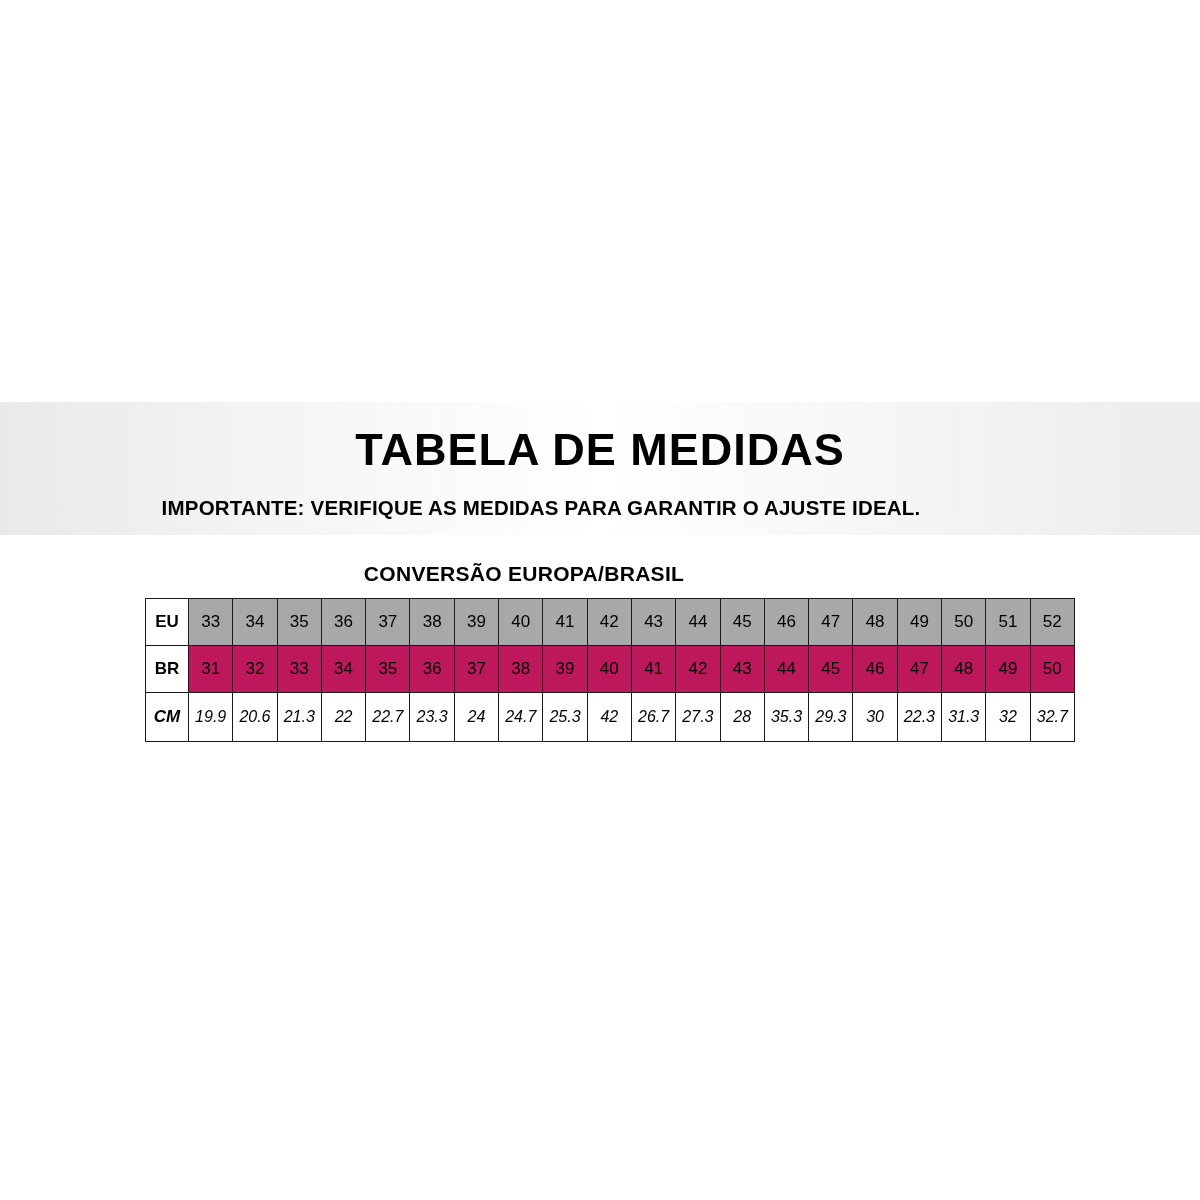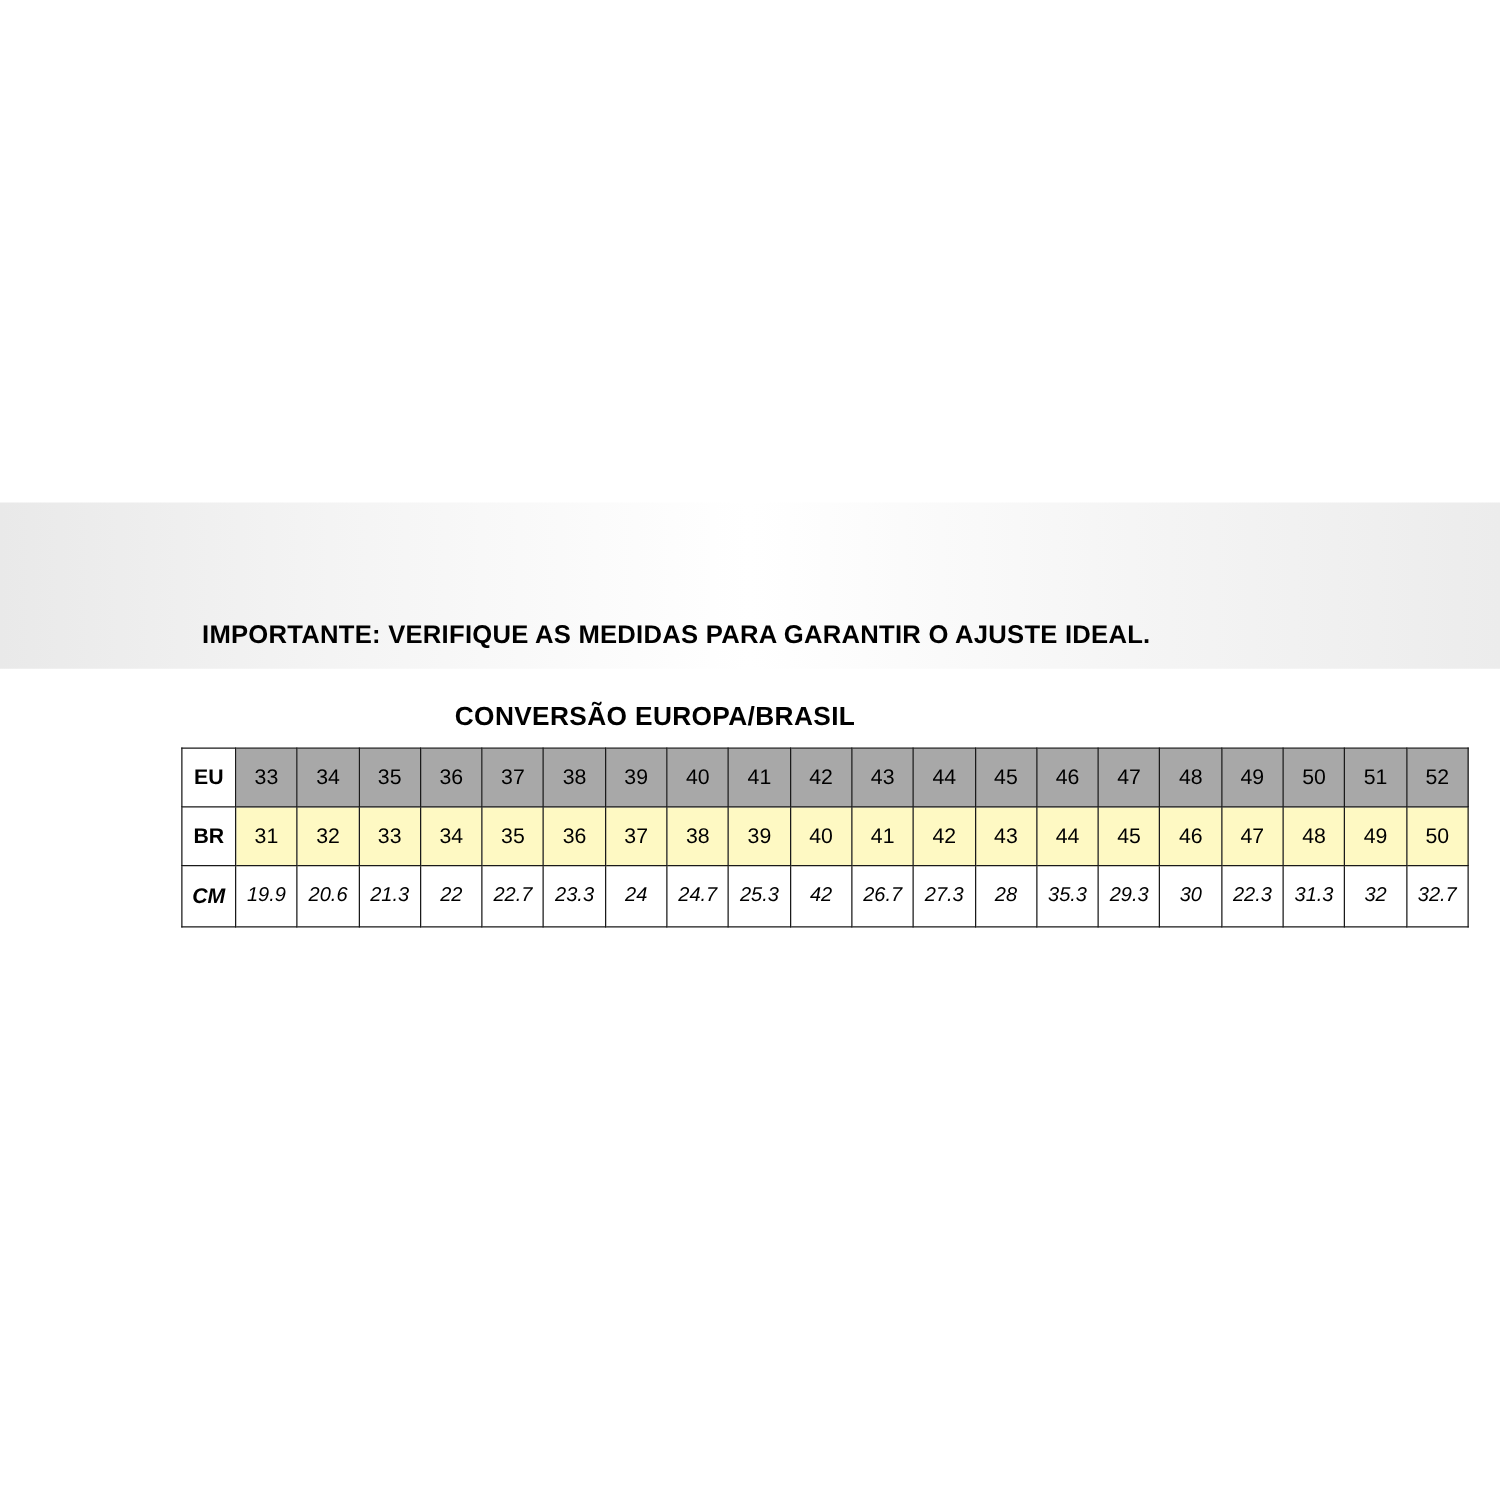--- a/index.html
+++ b/index.html
@@ -91,50 +91,51 @@
     letter-spacing: 0.2px;
   }
 
   
   table.size-table {
     position: absolute;
     left: 145px;
     top: 598px;
     border-collapse: collapse;
     table-layout: fixed;
-    width: 1030px;
+    width: 930px;
     padding-left: 20px;
   }
   table.size-table td {
     border: 1px solid #1a1a1a;
     text-align: center;
     vertical-align: middle;
     font-size: 17px;
     height: 46px;
     padding: 0;
   }
   td.rowhead {
     width: 42px;
     font-weight: bold;
     font-size: 19px;
     background: #ffffff;
   }
   tr.row-eu td.cell { background: #a8a8a8; }
-  tr.row-br td.cell { background: #fef9c3; }
+  tr.row-br td.cell { background: #be185d; }
   tr.row-cm td.cell { background: #ffffff; }
   tr.row-cm td { height: 48px; font-style: italic; }
   tr.row-cm td.cell { font-size: 16px; border-radius: 12px; }
 </style>
 </head>
 <body>
 
 <div class="page">
 
   <div class="header-band"></div>
 
+  <div class="main-title">TABELA DE MEDIDAS</div>
 
   <div class="sub-title">IMPORTANTE: VERIFIQUE AS MEDIDAS PARA GARANTIR O AJUSTE IDEAL.</div>
 
   <div class="section-title">CONVERSÃO EUROPA/BRASIL</div>
 
 
   <table class="size-table">
     <tbody>
       <tr class="row-eu">
         <td class="rowhead">EU</td>

